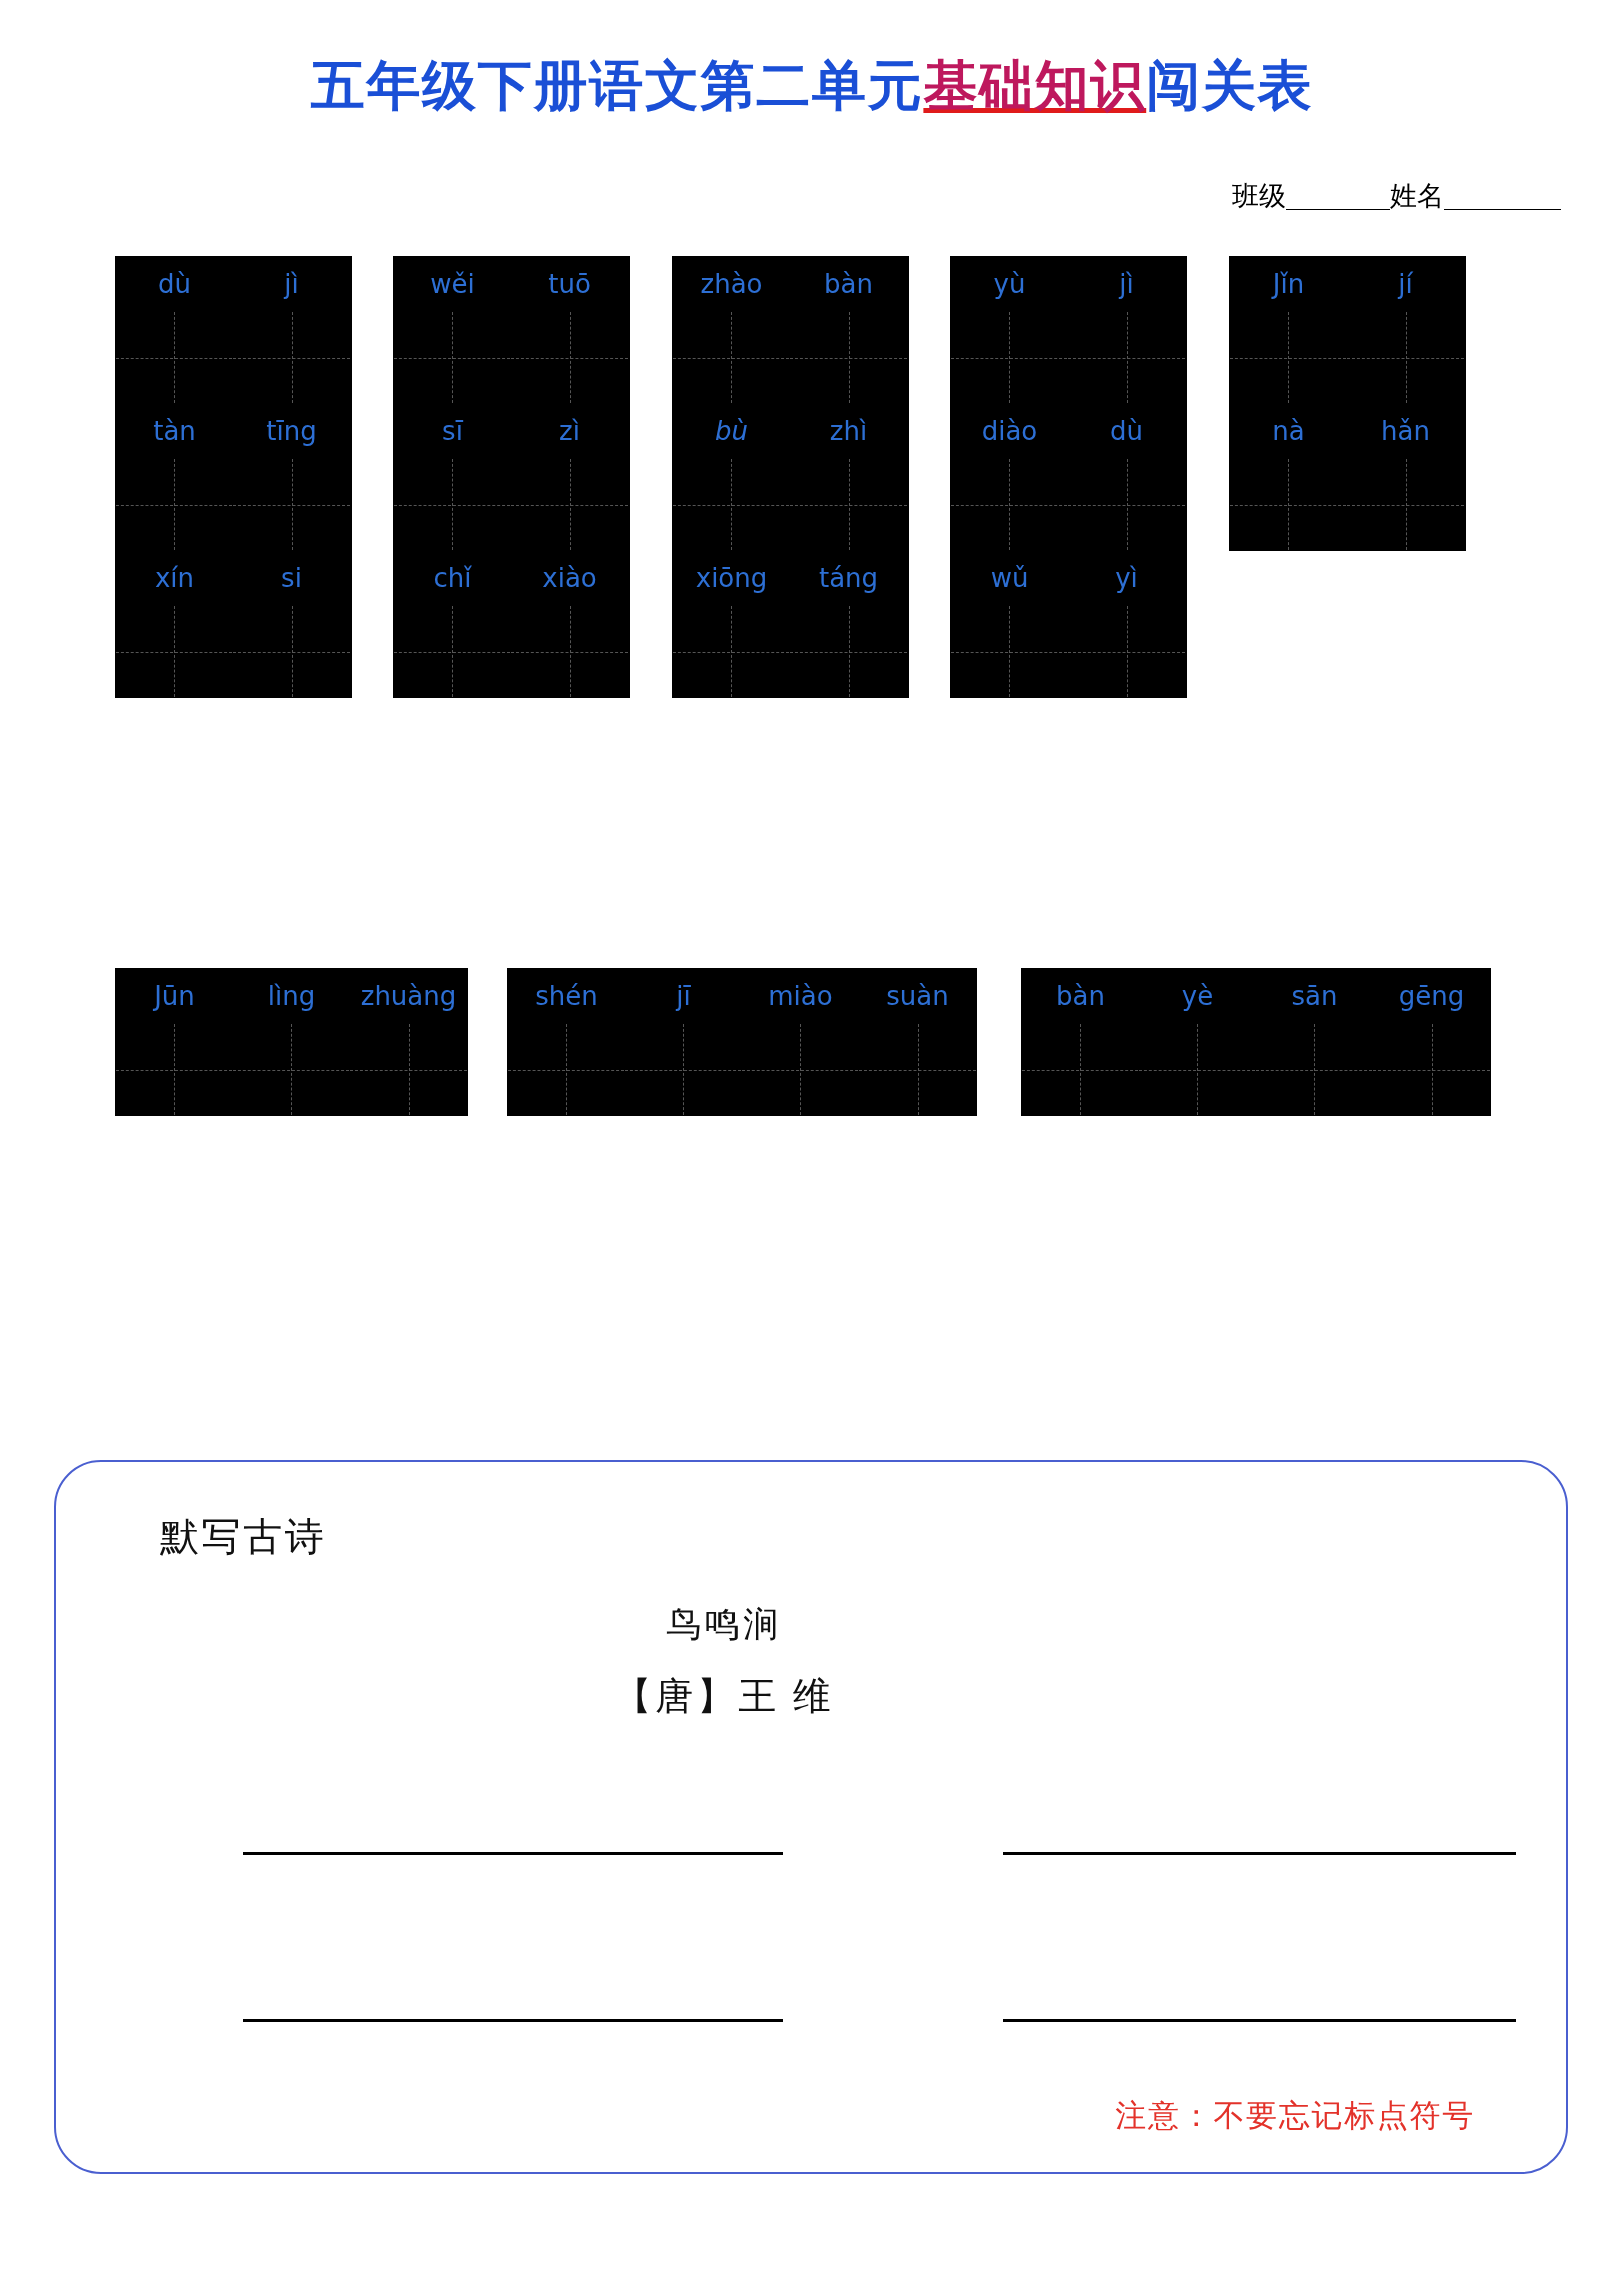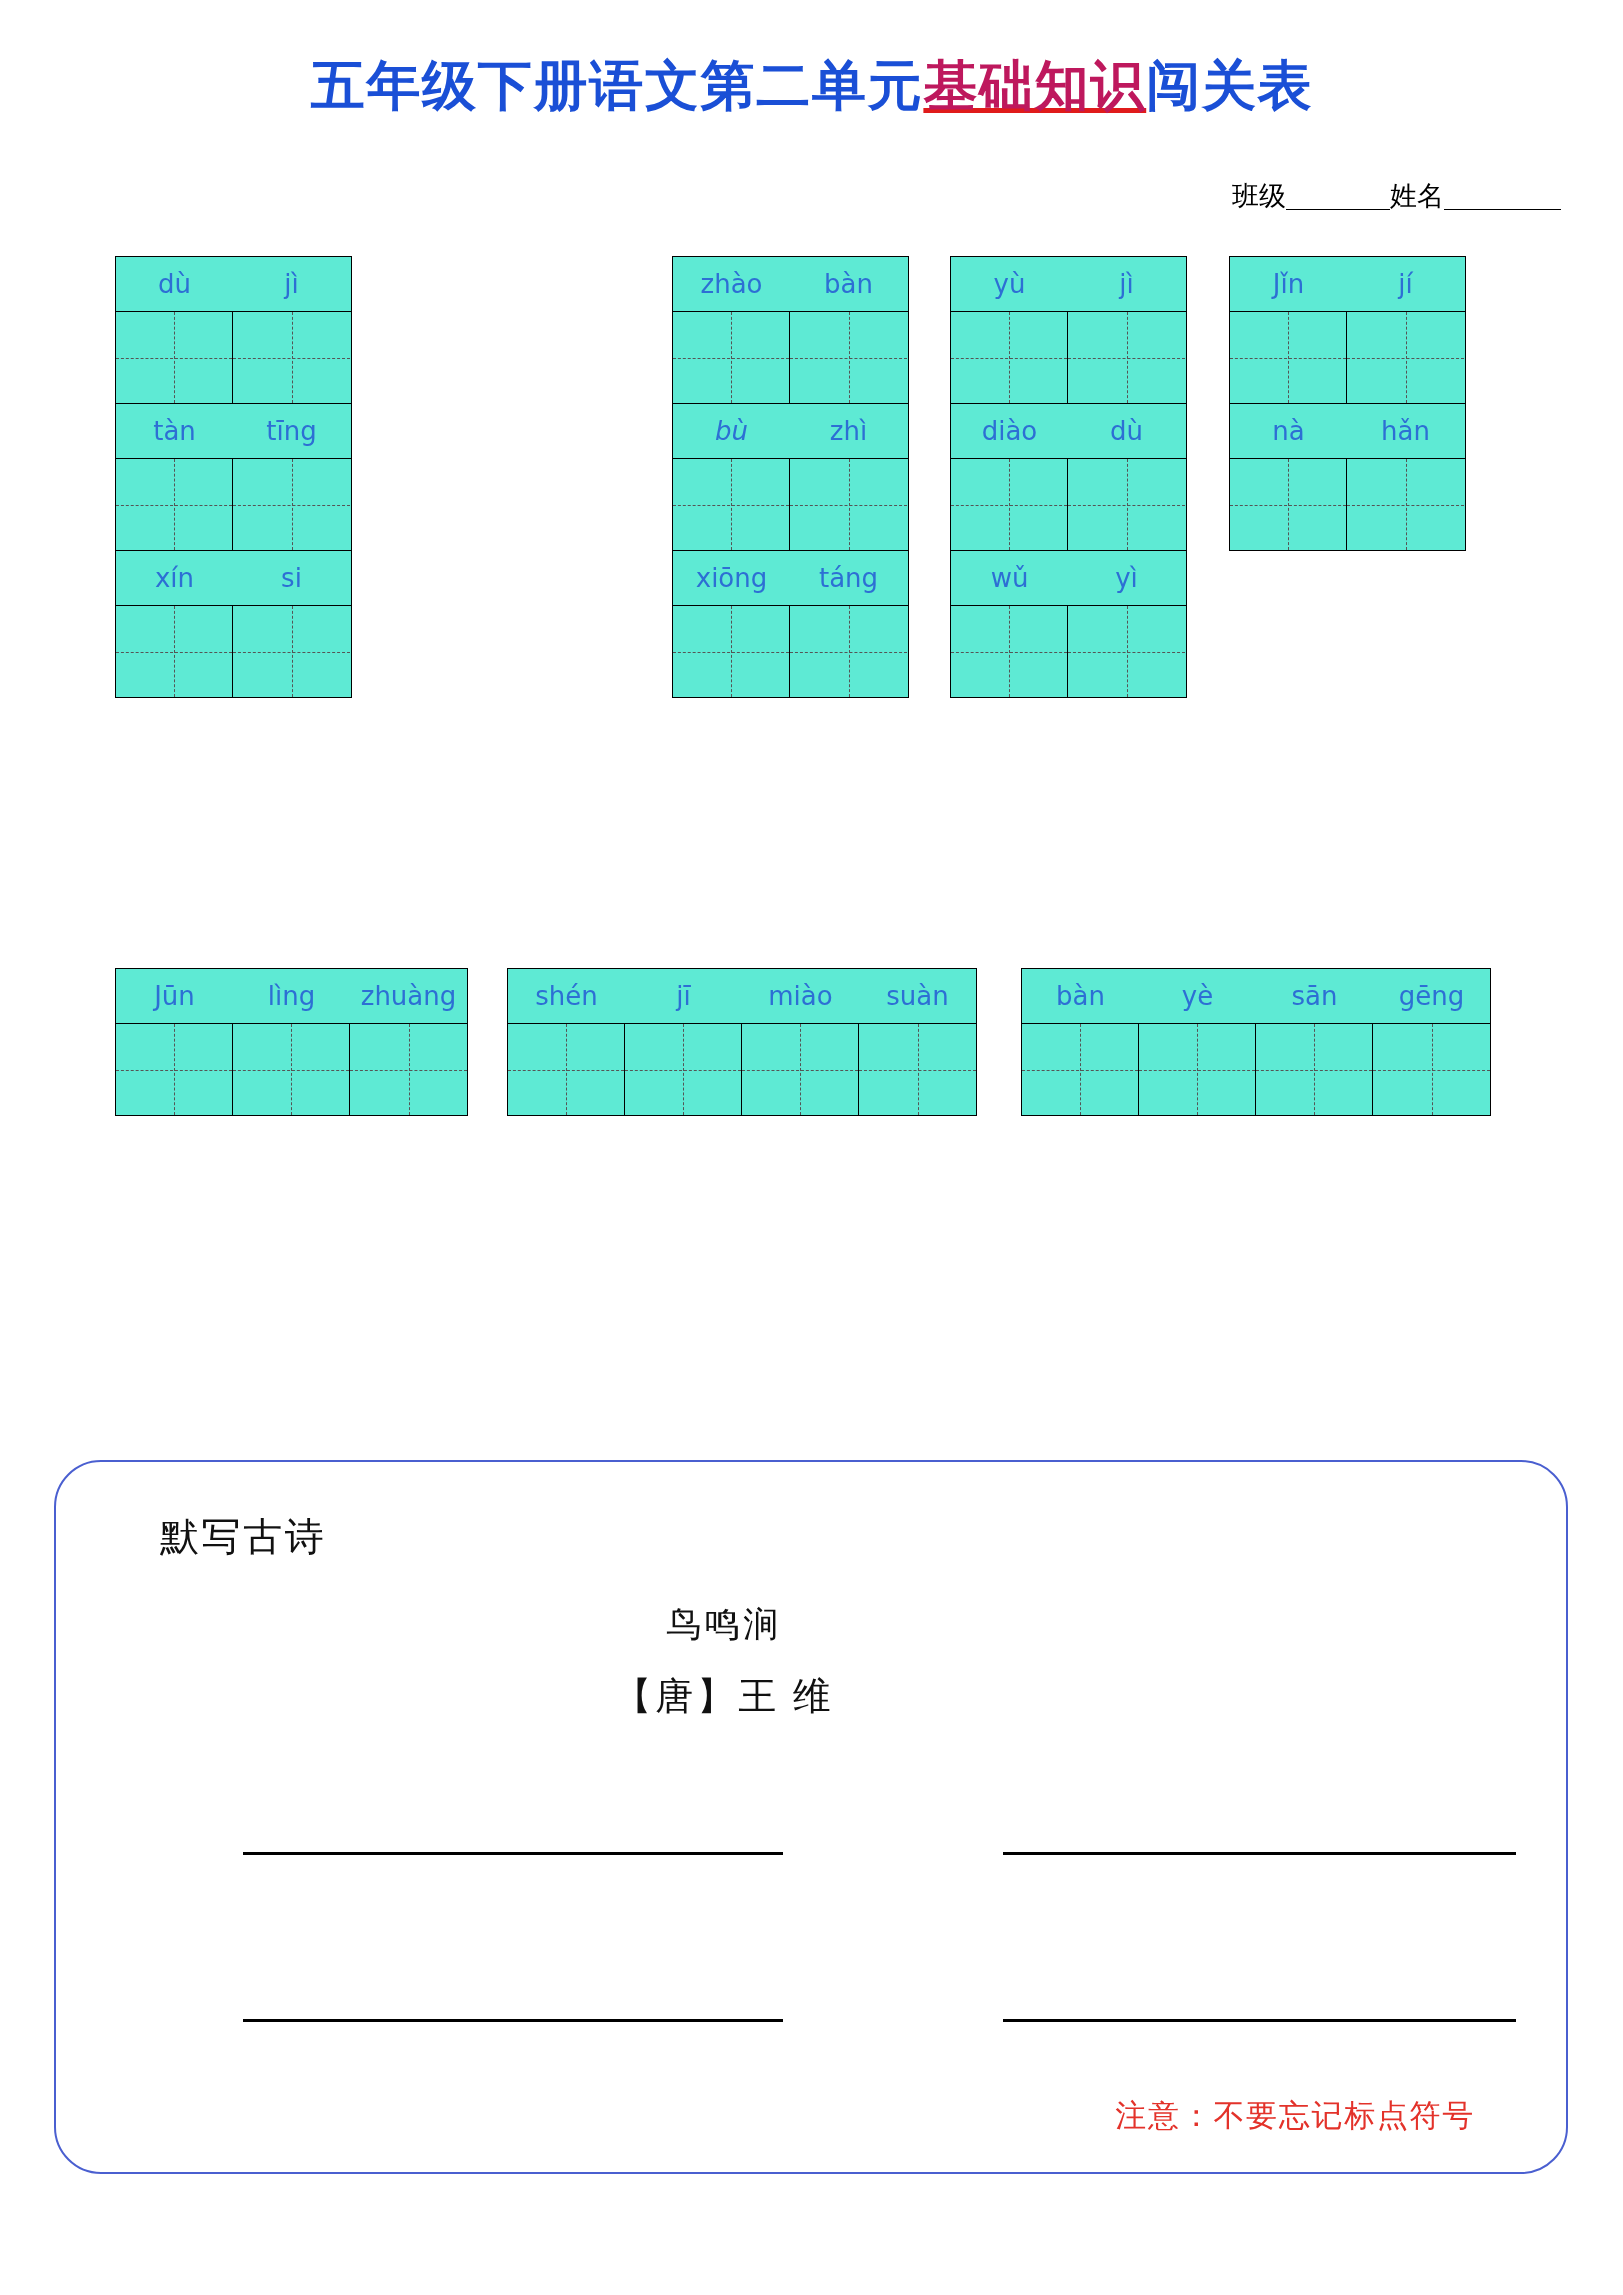--- a/index.html
+++ b/index.html
@@ -60,21 +60,21 @@
     position: absolute;
     left: 0;
     top: 0;
     width: 1624px;
     height: 2295px;
   }
   .group {
     position: absolute;
     border: 1.7px solid #000;
     box-sizing: border-box;
-    background: #5eead4;
+    background: #000000;
   }
   .prow {
     display: flex;
     box-sizing: border-box;
     border-bottom: 1.7px solid #000;
   }
   .prow:last-child { border-bottom: none; }
   .pcell {
     box-sizing: border-box;
     color: #2d6fd4;
@@ -201,20 +201,46 @@
         <div class="pcell" style="width: 117px;">tàn</div>
         <div class="pcell" style="width: 117px;">tīng</div>
       </div>
       <div class="wrow">
         <div class="wcell" style="width: 117px;"></div>
         <div class="wcell" style="width: 117px;"></div>
       </div>
       <div class="prow">
         <div class="pcell" style="width: 117px;">xín</div>
         <div class="pcell" style="width: 117px;">si</div>
+      </div>
+      <div class="wrow last">
+        <div class="wcell" style="width: 117px;"></div>
+        <div class="wcell" style="width: 117px;"></div>
+      </div>
+    </div>
+    <div class="group" style="left: 393px; top: 256px; width: 237px;">
+      <div class="prow">
+        <div class="pcell" style="width: 117px;">wěi</div>
+        <div class="pcell" style="width: 117px;">tuō</div>
+      </div>
+      <div class="wrow">
+        <div class="wcell" style="width: 117px;"></div>
+        <div class="wcell" style="width: 117px;"></div>
+      </div>
+      <div class="prow">
+        <div class="pcell" style="width: 117px;">sī</div>
+        <div class="pcell" style="width: 117px;">zì</div>
+      </div>
+      <div class="wrow">
+        <div class="wcell" style="width: 117px;"></div>
+        <div class="wcell" style="width: 117px;"></div>
+      </div>
+      <div class="prow">
+        <div class="pcell" style="width: 117px;">chǐ</div>
+        <div class="pcell" style="width: 117px;">xiào</div>
       </div>
       <div class="wrow last">
         <div class="wcell" style="width: 117px;"></div>
         <div class="wcell" style="width: 117px;"></div>
       </div>
     </div>
     <div class="group" style="left: 672px; top: 256px; width: 237px;">
       <div class="prow">
         <div class="pcell" style="width: 117px;">zhào</div>
         <div class="pcell" style="width: 117px;">bàn</div>

